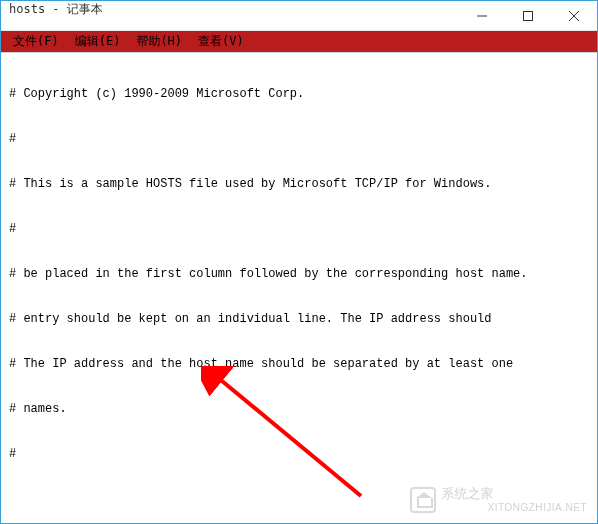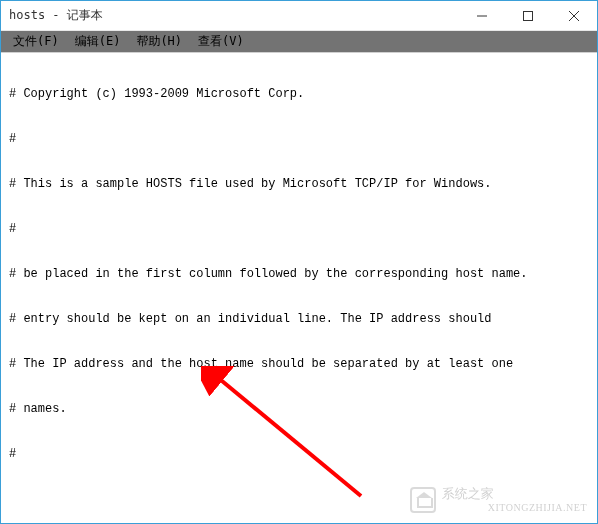--- a/index.html
+++ b/index.html
@@ -9,40 +9,39 @@
     width: 598px;
     height: 524px;
     position: relative;
     overflow: hidden;
     border: 1px solid #3a9fd8;
   }
   .titlebar {
     height: 30px;
     background: #fff;
     display: flex;
-    align-items: center;
     padding-left: 8px;
     font-size: 12px;
     color: #333;
     border-bottom: 1px solid #e8e8e8;
   }
   .titlebar-text { flex: 1; }
   .win-controls { display: flex; height: 100%; }
   .win-btn {
     width: 46px;
     height: 100%;
     display: flex;
     align-items: center;
     justify-content: center;
     font-size: 10px;
   }
   .win-btn svg { display: block; }
   .menubar {
     height: 22px;
-    background: #737373;
+    background: #b91c1c;
     display: flex;
     align-items: flex-start;
     padding-left: 4px;
     font-size: 12px;
     border-bottom: 1px solid #d0d0d0;
   }
   .menu-item {
     padding: 2px 8px;
     cursor: default;
   }
@@ -65,21 +64,21 @@
   .watermark {
     position: absolute;
     right: 10px;
     bottom: 10px;
     opacity: 0.3;
     display: flex;
     align-items: center;
     gap: 6px;
     font-size: 14px;
     color: #666;
-    font-family: Liberation Serif, serif;
+    font-family: Liberation Sans, sans-serif;
   }
   .watermark-icon {
     width: 26px;
     height: 26px;
     border: 2px solid #888;
     border-radius: 4px;
     position: relative;
   }
   .watermark-icon::before {
     content: "";
@@ -128,21 +127,21 @@
 </div>
 
 <div class="menubar">
   <div class="menu-item">文件(F)</div>
   <div class="menu-item">编辑(E)</div>
   <div class="menu-item">帮助(H)</div>
   <div class="menu-item">查看(V)</div>
 </div>
 
 <div class="content">
-  <span class="line"># Copyright (c) 1993-2009 Microsoft Corp.</span>
+  <span class="line"># Copyright (c) 1990-2009 Microsoft Corp.</span>
   <span class="line">#</span>
   <span class="line"># This is a sample HOSTS file used by Microsoft TCP/IP for Windows.</span>
   <span class="line">#</span>
   <span class="line"># be placed in the first column followed by the corresponding host name.</span>
   <span class="line"># entry should be kept on an individual line. The IP address should</span>
   <span class="line"># The IP address and the host name should be separated by at least one</span>
   <span class="line"># names.</span>
   <span class="line">#</span>
   
   

